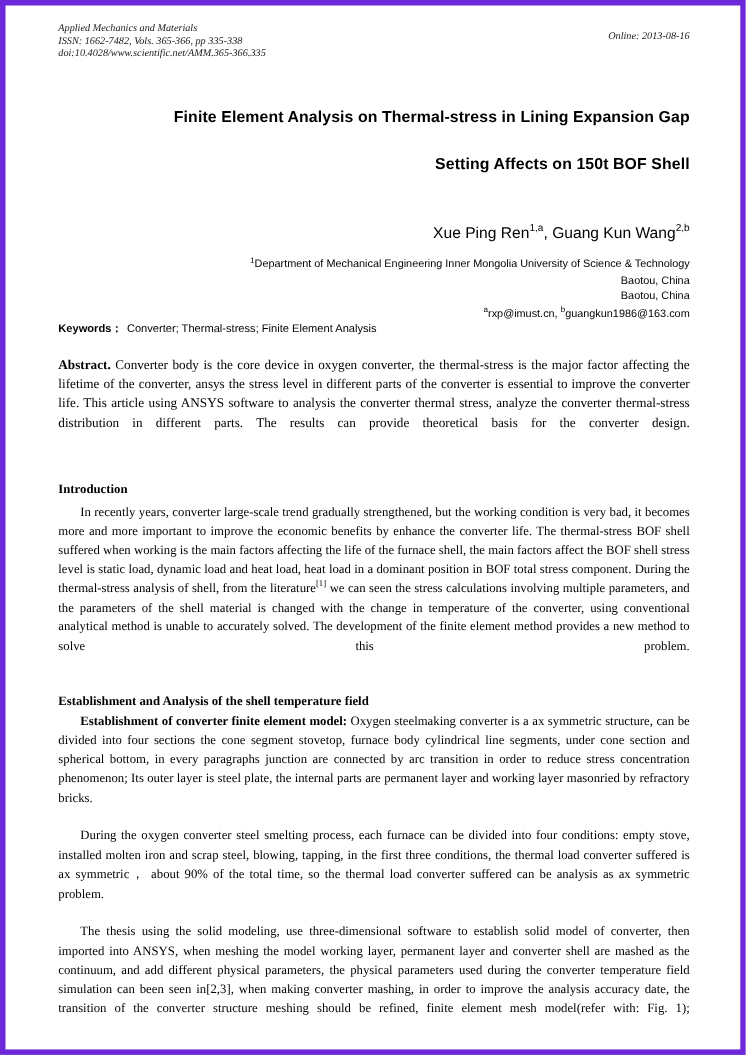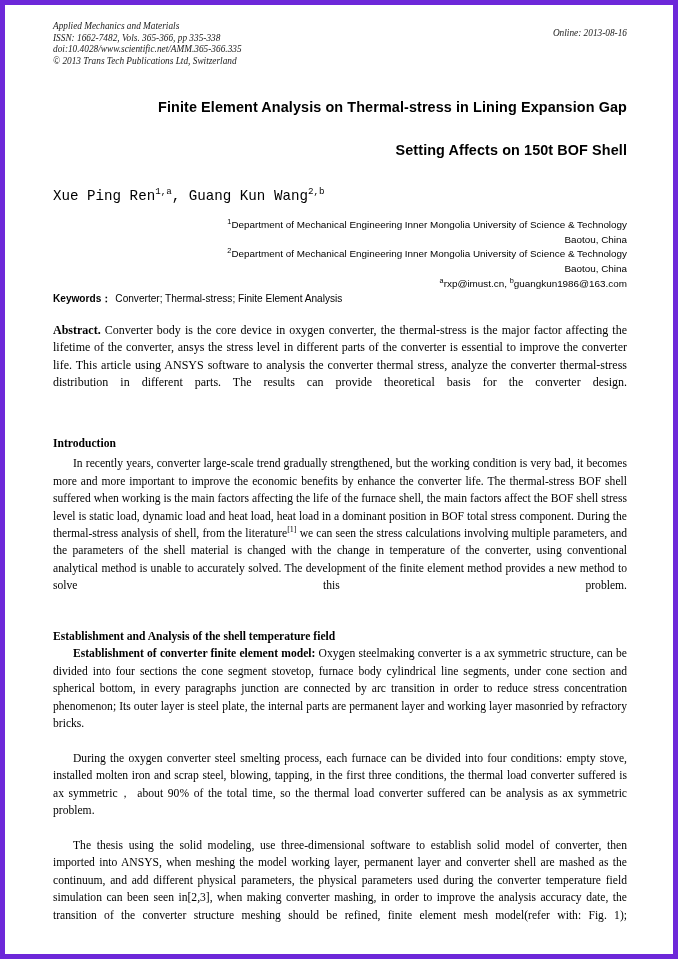--- a/index.html
+++ b/index.html
@@ -63,23 +63,23 @@
     font-weight: bold;
     font-size: 14.4px;
     line-height: 18px;
     letter-spacing: 0.1px;
   }
   .title-line1 { margin-bottom: 0; }
   .title-line2 { margin-top: 25px; }
 
   
   .authors {
-    margin-top: 28px;
-    text-align: left;
-    font-family: Liberation Mono, monospace;
+    margin-top: 44px;
+    text-align: right;
+    font-family: Liberation Sans, sans-serif;
     font-size: 14.2px;
     line-height: 18px;
   }
   .authors sup {
     font-size: 9.2px;
     vertical-align: super;
     line-height: 0;
   }
 
   .affiliations {
@@ -177,38 +177,36 @@
 <body>
 
 <div class="page">
   <div class="page-inner">
 
     <div class="masthead">
       <div class="masthead-left">
         <div>Applied Mechanics and Materials</div>
         <div>ISSN: 1662-7482, Vols. 365-366, pp 335-338</div>
         <div>doi:10.4028/www.scientific.net/AMM.365-366.335</div>
-        <div>© 2013 Trans Tech Publications Ltd, Switzerland</div>
       </div>
       <div class="masthead-right">Online: 2013-08-16</div>
     </div>
 
     <div class="title-block">
       <div class="title-line1">Finite Element Analysis on Thermal-stress in Lining Expansion Gap</div>
       <div class="title-line2">Setting Affects on 150t BOF Shell</div>
     </div>
 
     <div class="authors">
       <span>Xue Ping Ren</span><sup>1,a</sup><span>, </span><span>Guang Kun Wang</span><sup>2,b</sup>
     </div>
 
     <div class="affiliations">
       <div class="affil-row"><sup>1</sup><span>Department of Mechanical Engineering Inner Mongolia University of Science &amp; Technology</span></div>
       <div>Baotou, China</div>
-      <div class="affil-row"><sup>2</sup><span>Department of Mechanical Engineering Inner Mongolia University of Science &amp; Technology</span></div>
       <div>Baotou, China</div>
     </div>
 
     <div class="emails">
       <sup>a</sup><span>rxp@imust.cn,</span>
       <sup>b</sup><span>guangkun1986@163.com</span>
     </div>
 
     <div class="keywords">
       <span class="kw-label">Keywords：</span><span class="kw-value">Converter; Thermal-stress; Finite Element Analysis</span>

